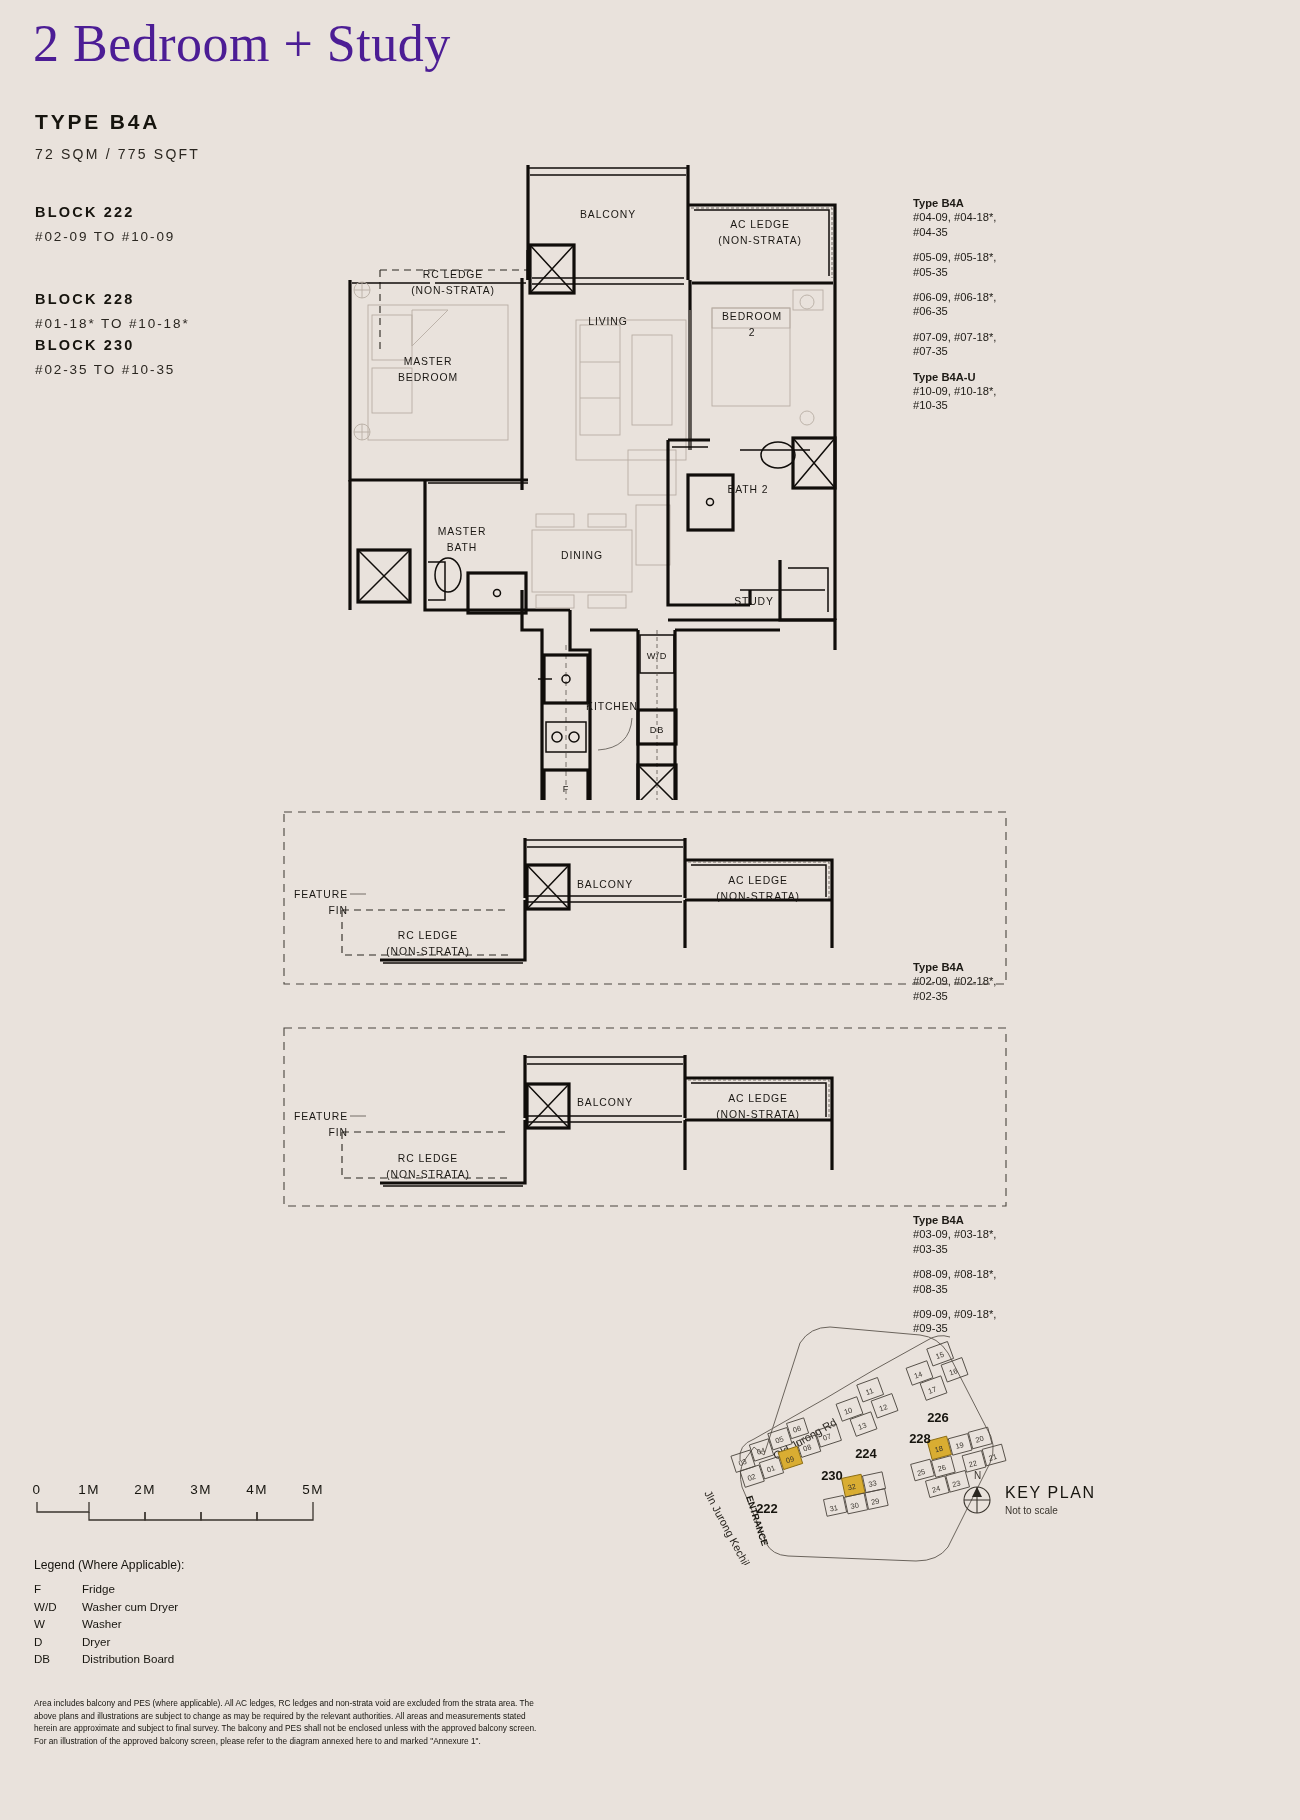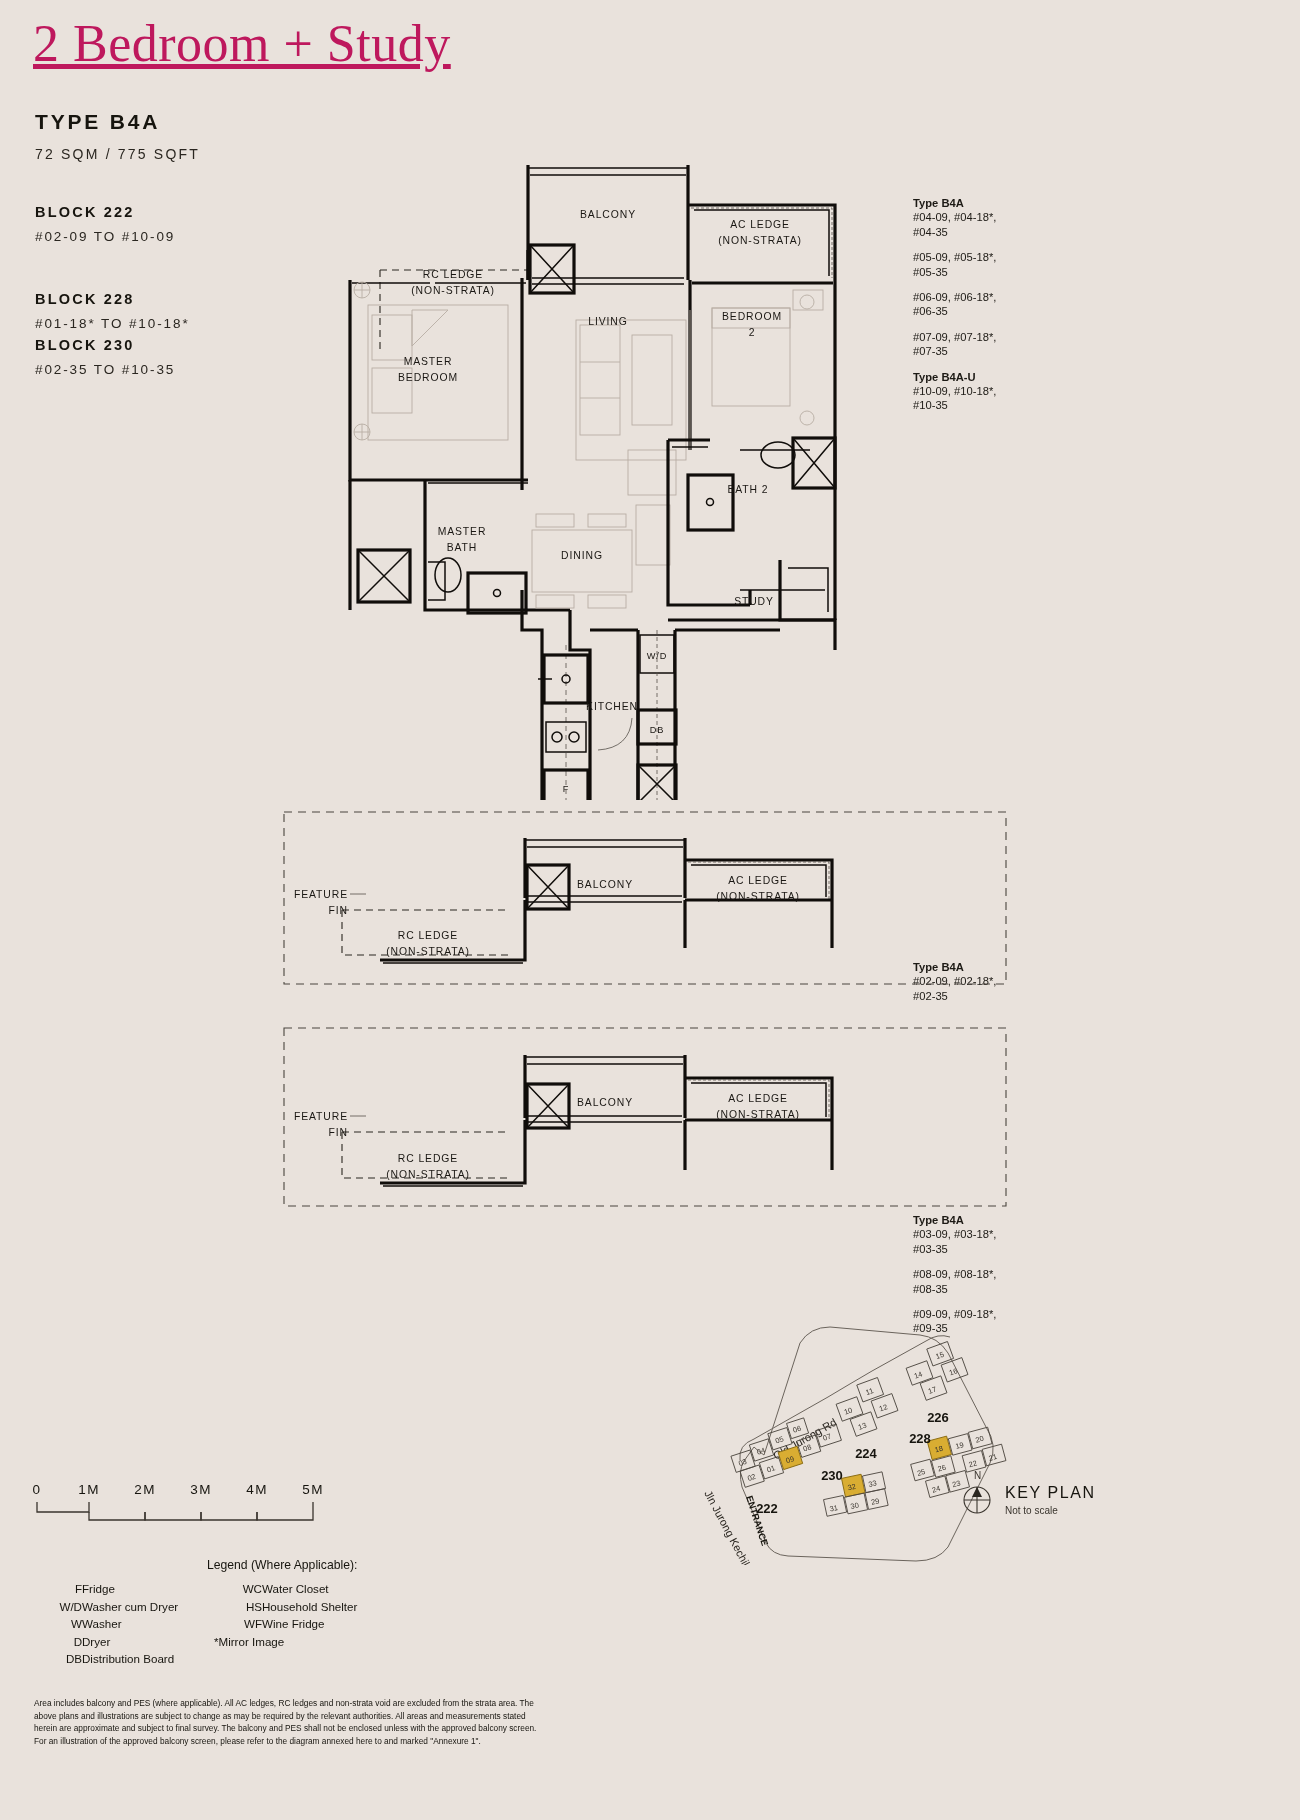--- a/index.html
+++ b/index.html
@@ -10,21 +10,21 @@
     color:#1a1a1a;
     position:relative;
     overflow:hidden;
   }
   .page{position:absolute;inset:0;}
 
   
   .title{
     position:absolute;left:33px;top:14px;
     font-family:"Liberation Serif", serif;
-    font-size:52px;font-weight:400;letter-spacing:.5px;color:#be185d;text-decoration:underline;
+    font-size:52px;font-weight:400;letter-spacing:.5px;color:#4c1d95;
   }
   .type-name{
     position:absolute;left:35px;top:110px;
     font-size:21px;font-weight:bold;letter-spacing:2.8px;color:#17150f;
   }
   .type-area{
     position:absolute;left:35px;top:146px;
     font-size:14px;letter-spacing:2.2px;color:#2a2620;
   }
   .blk{position:absolute;left:35px;}
@@ -57,21 +57,21 @@
   .wall-hair{fill:none;stroke:#55504a;stroke-width:.8;}
   .furn{fill:none;stroke:#b8aea4;stroke-width:.9;}
   .dash{fill:none;stroke:#2a2620;stroke-width:1.1;stroke-dasharray:7 5;}
   .dashbox{fill:none;stroke:#4a453e;stroke-width:1.1;stroke-dasharray:8 6;}
 
   
   #scalebar{position:absolute;left:33px;top:1478px;}
   .sc-num{font-size:13.5px;letter-spacing:1.4px;fill:#17150f;font-family:"Liberation Sans",sans-serif;}
 
   
-  #legend{position:absolute;left:34px;top:1558px;font-size:11.6px;color:#17150f;text-align:right;}
+  #legend{position:absolute;left:34px;top:1558px;font-size:11.6px;color:#17150f;}
   #legend .lg-title{font-size:12.2px;margin-bottom:10px;}
   .lg-grid{display:flex;gap:0;}
   .lg-col{display:flex;flex-direction:column;gap:4.5px;}
   .lg-col:first-child{width:180px;}
   .lg-row{display:flex;}
   .lg-row .k{width:48px;}
   .lg-note{margin-top:0;}
 
   
   #disclaimer{
@@ -385,35 +385,20 @@
           </div>
         <div class="lg-row">
             <span class="k">D</span>
             <span>Dryer</span>
           </div>
         <div class="lg-row">
             <span class="k">DB</span>
             <span>Distribution Board</span>
           </div>
       </div>
-      <div class="lg-col">
-        <div class="lg-row">
-            <span class="k">WC</span>
-            <span>Water Closet</span>
-          </div>
-        <div class="lg-row">
-            <span class="k">HS</span>
-            <span>Household Shelter</span>
-          </div>
-        <div class="lg-row">
-            <span class="k">WF</span>
-            <span>Wine Fridge</span>
-          </div>
-        <div class="lg-row lg-note">*Mirror Image</div>
-      </div>
     </div>
   </div>
 
   <div id="disclaimer">Area includes balcony and PES (where applicable). All AC ledges, RC ledges and non-strata void are excluded from the strata area. The above plans and illustrations are subject to change as may be required by the relevant authorities. All areas and measurements stated herein are approximate and subject to final survey. The balcony and PES shall not be enclosed unless with the approved balcony screen. For an illustration of the approved balcony screen, please refer to the diagram annexed here to and marked "Annexure 1".</div>
 
   <div id="keyplan">
   <svg width="350" height="290" viewBox="0 0 350 290">
 
     <path class="kp-outline" d="M84 180 Q78 176 74 172 L64 186 Q58 196 62 212 L86 268 Q92 280 108 281 L236 286 Q258 286 268 272 L310 188 Q318 170 306 152 L268 78 Q258 62 240 60 L150 52 Q130 52 120 68 Z"></path>
     <path class="kp-outline" d="M60 185 Q58 170 74 164 L148 122 Q168 110 192 96 L246 66 Q258 58 270 62"></path>

